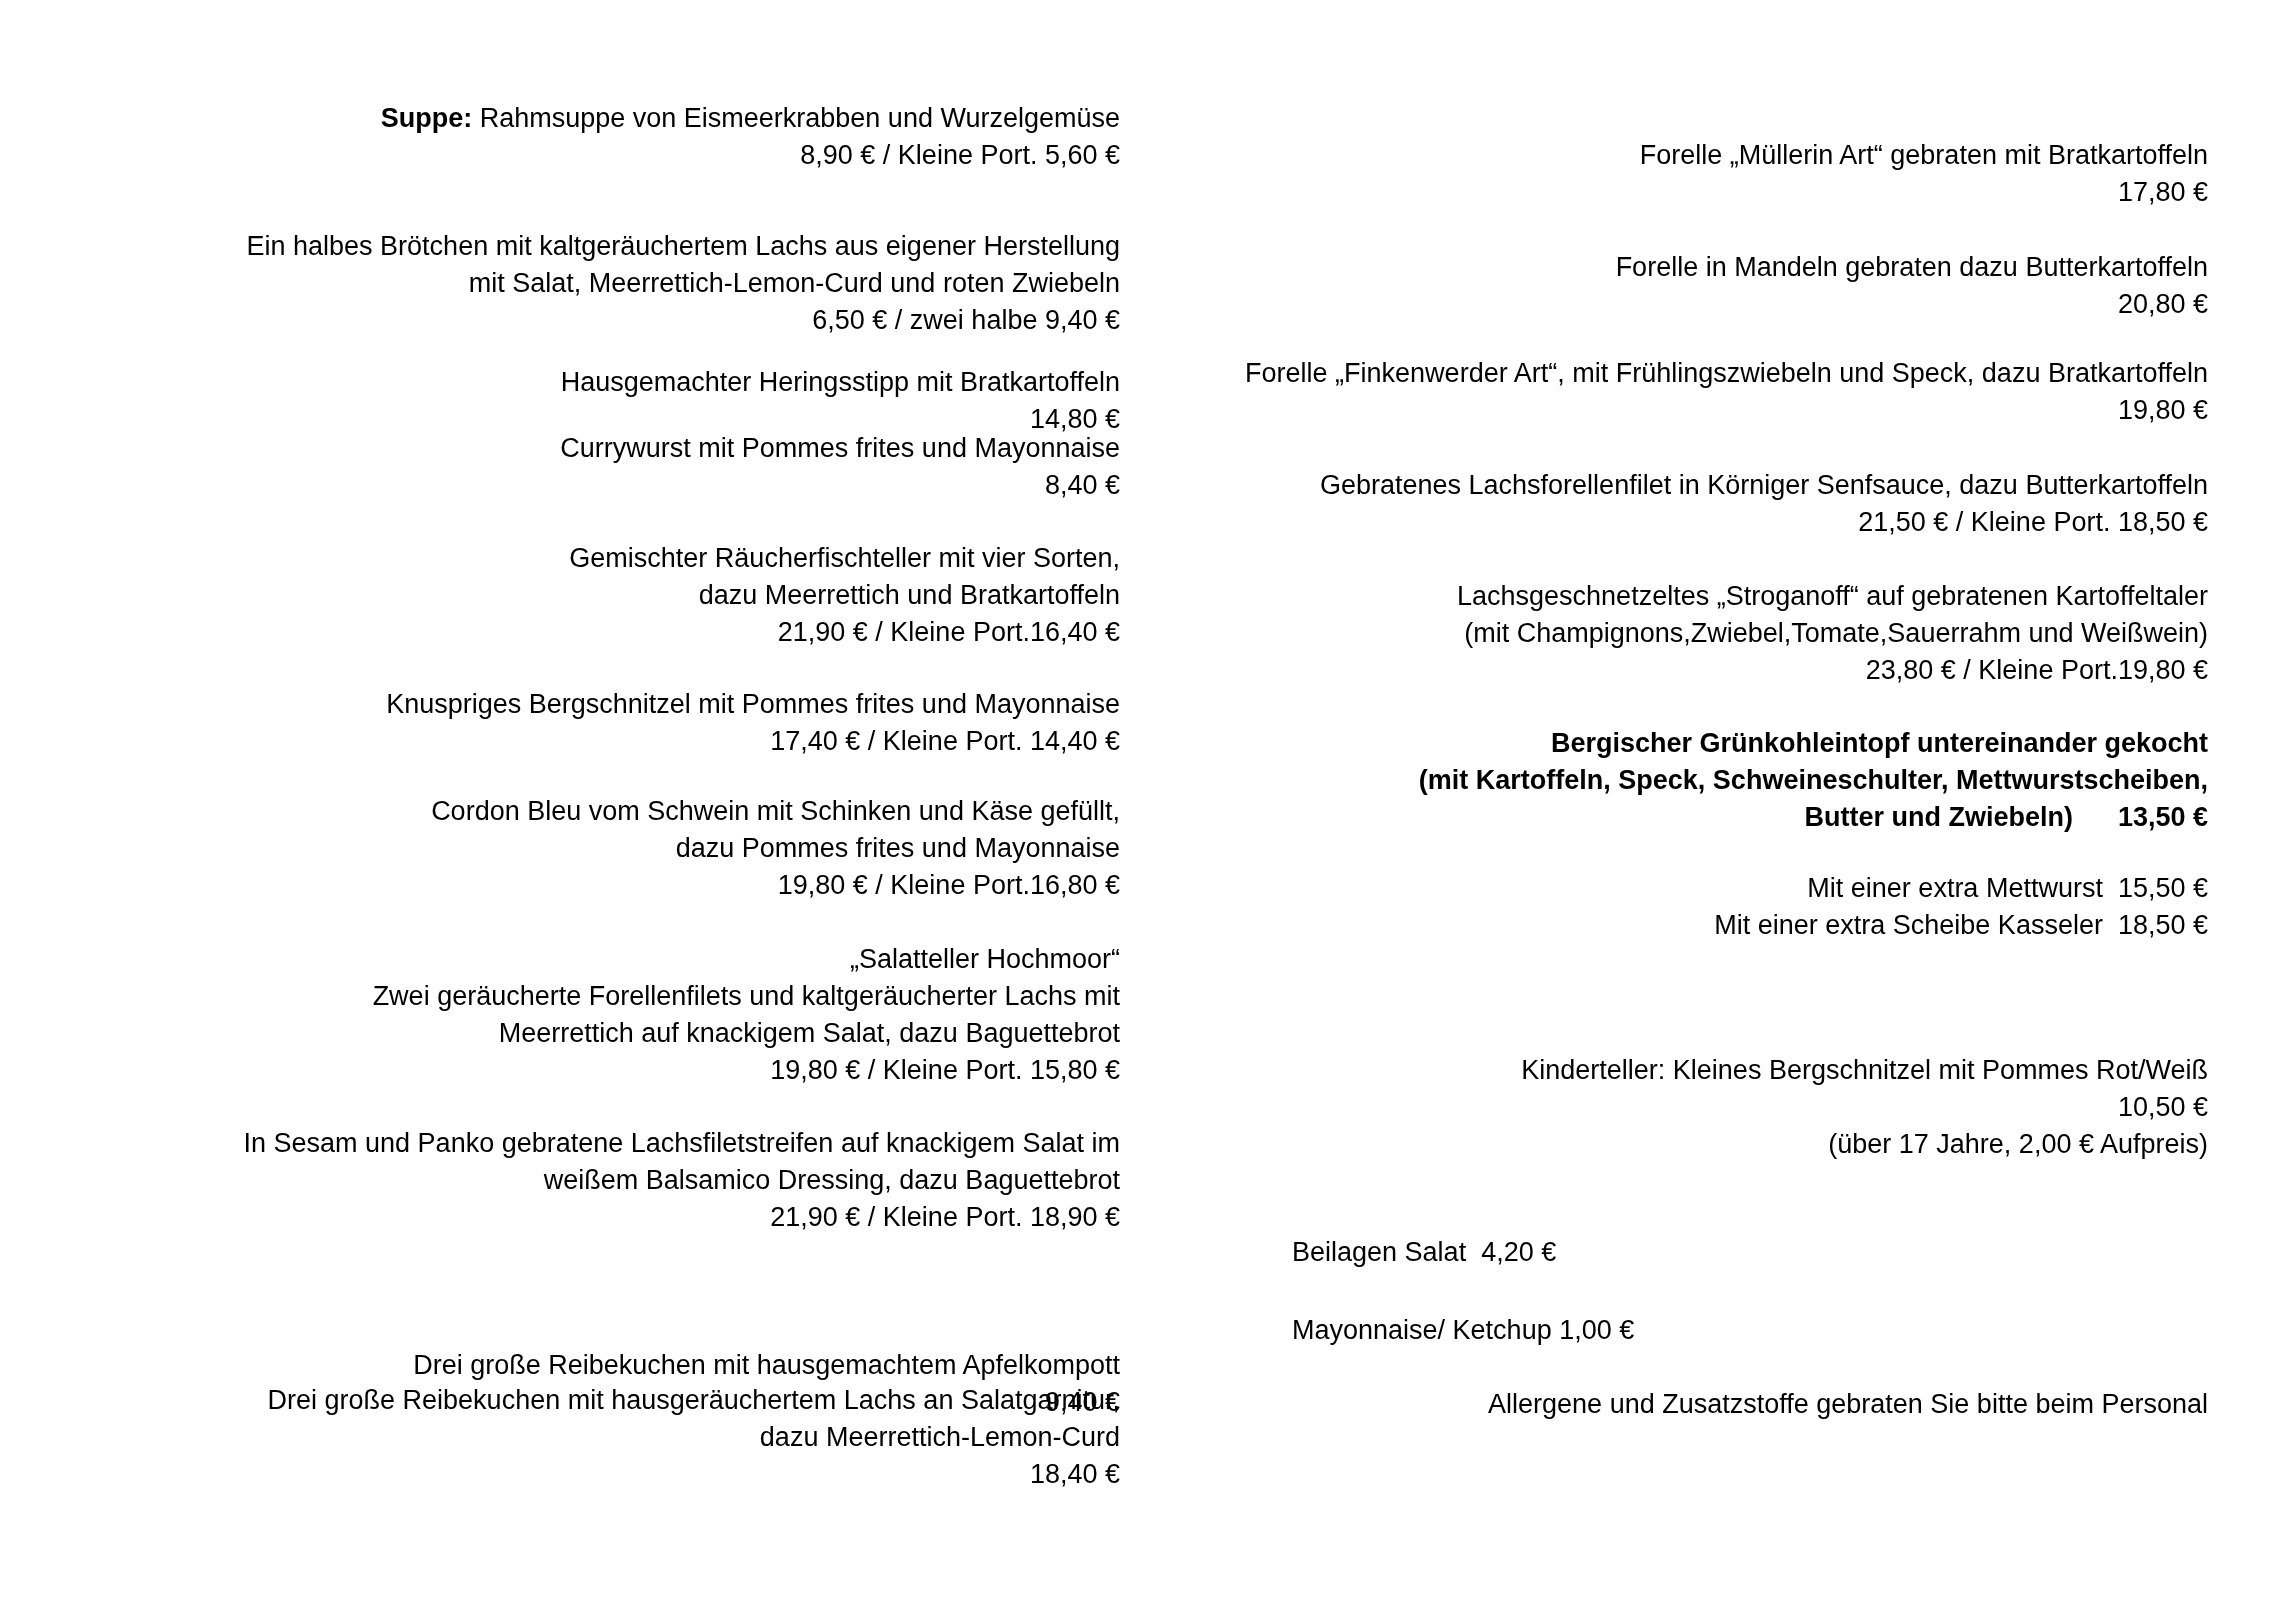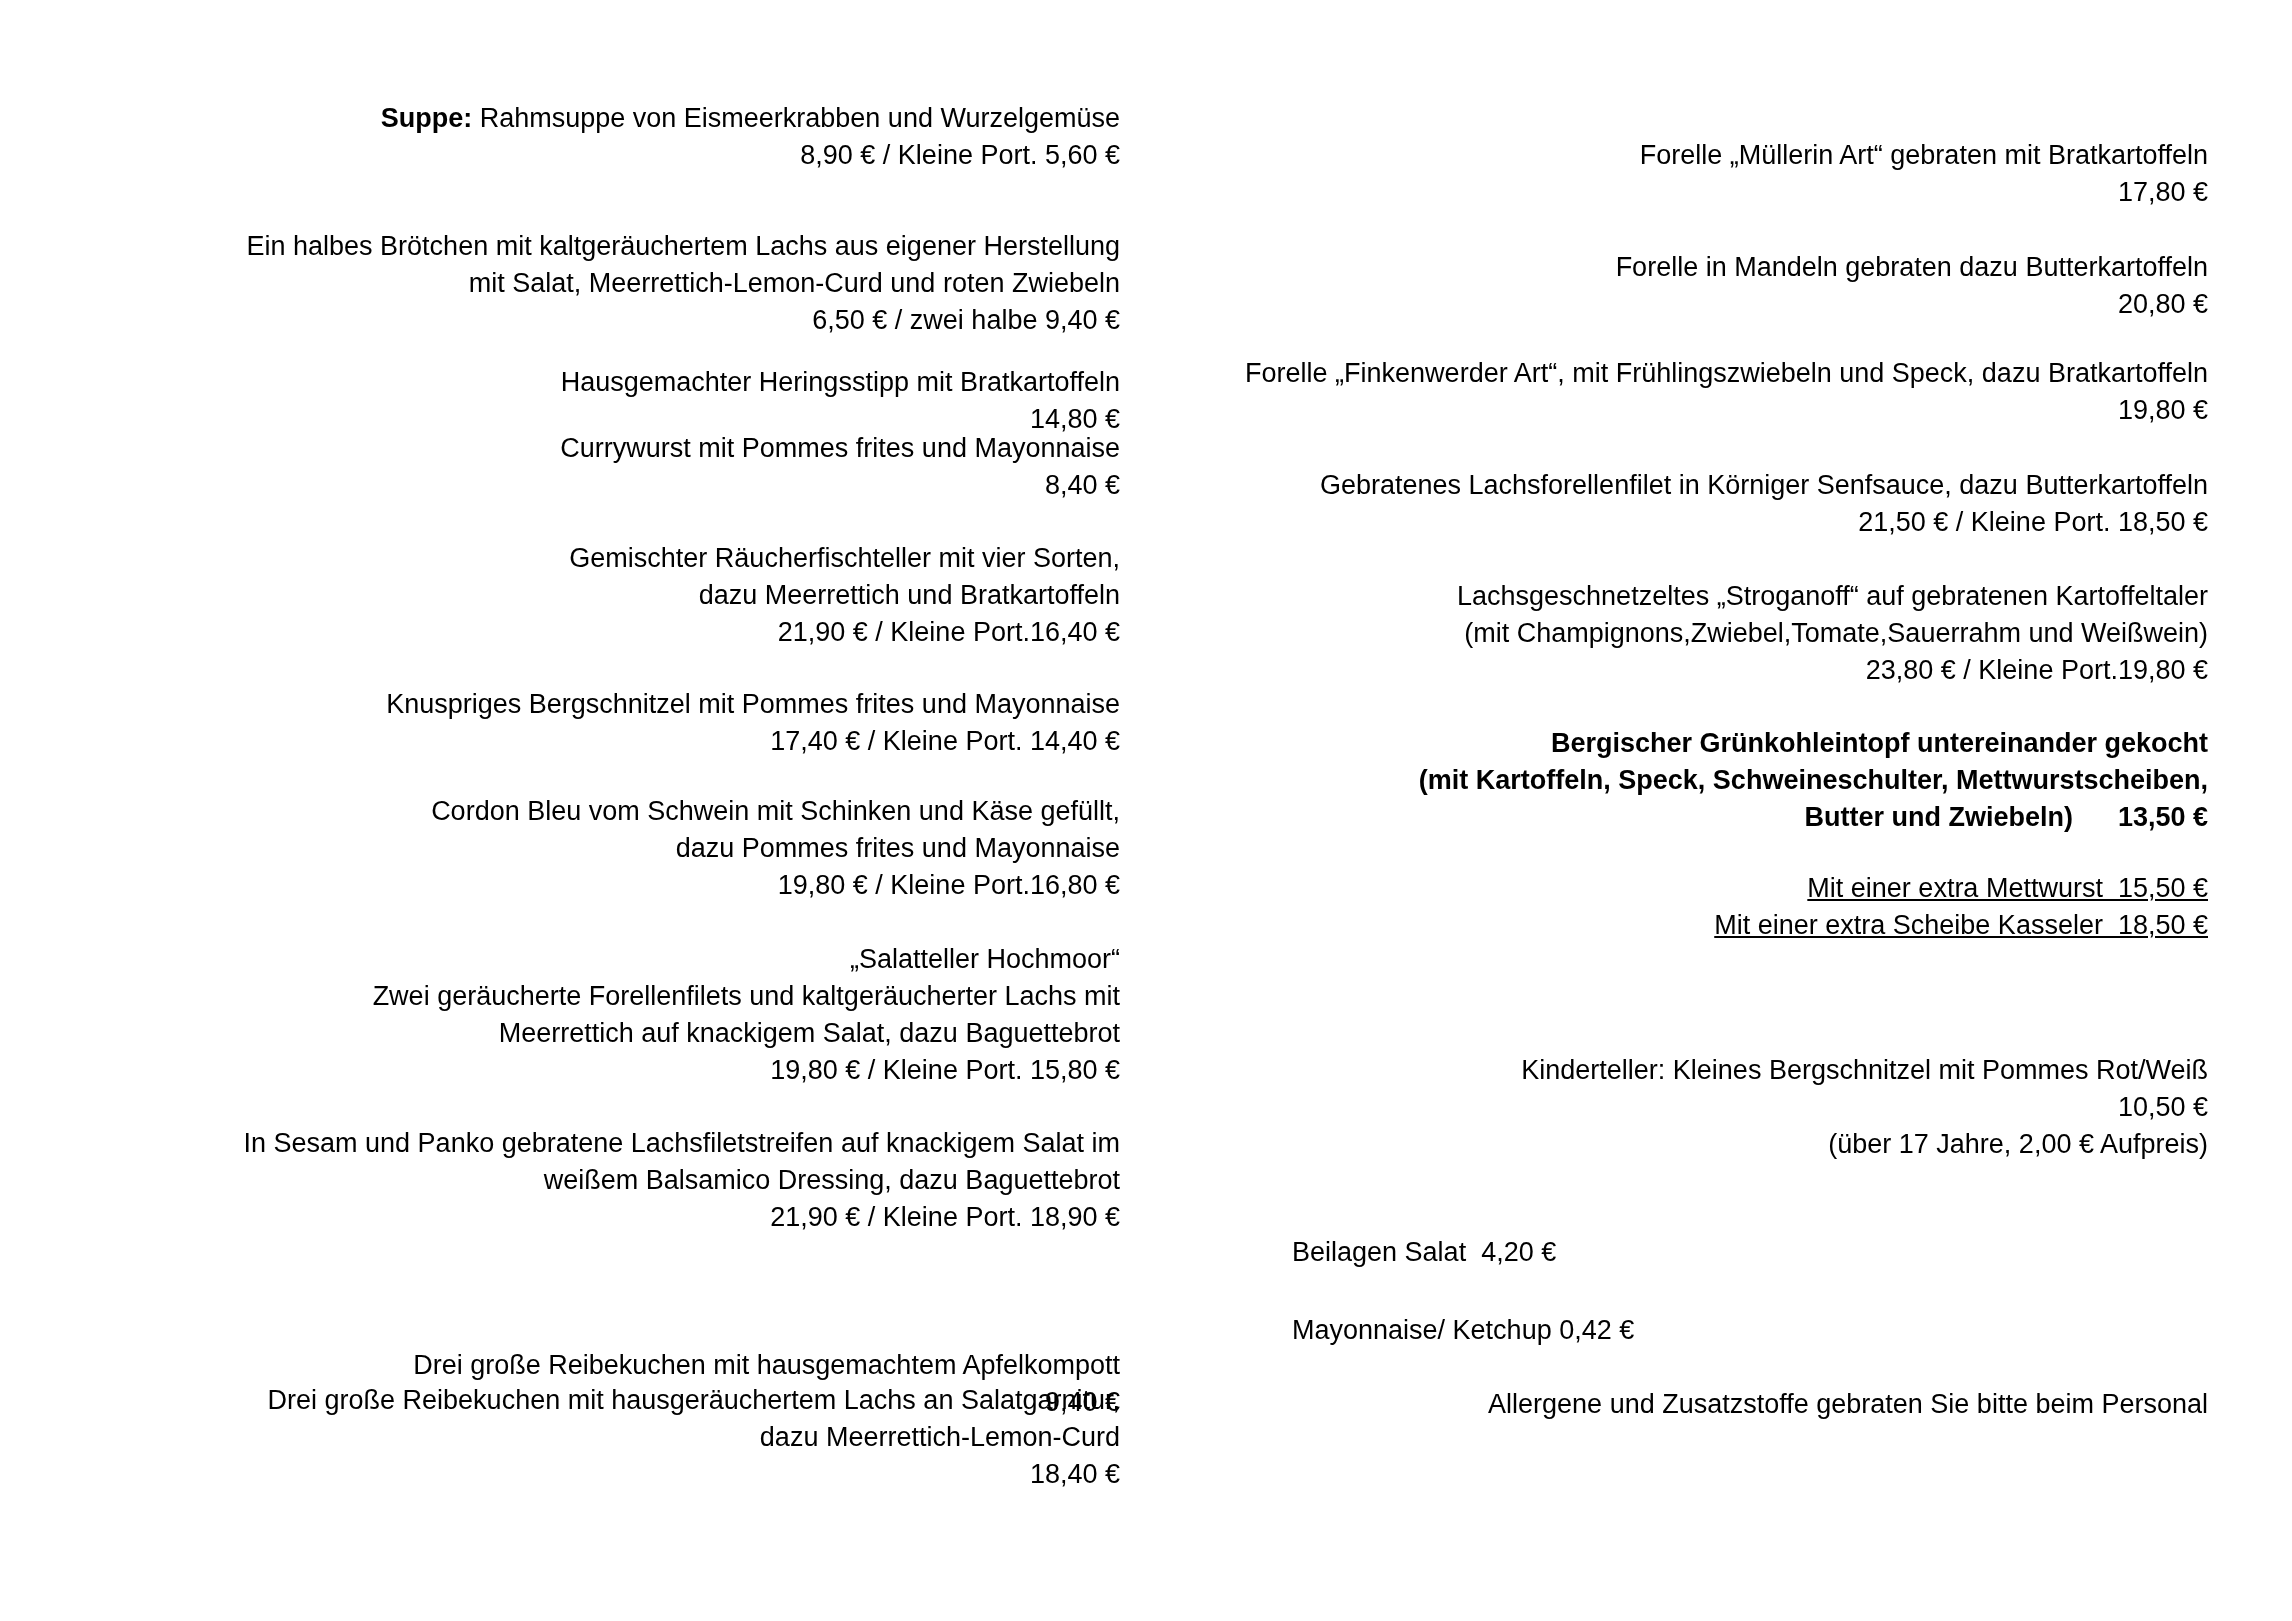--- a/index.html
+++ b/index.html
@@ -102,33 +102,33 @@
       <div class="item align-center" style="top: 578px;">
         <div class="line"><span>Lachsgeschnetzeltes „Stroganoff“ auf gebratenen Kartoffeltaler</span></div>
         <div class="line"><span>(mit Champignons,Zwiebel,Tomate,Sauerrahm und Weißwein)</span></div>
         <div class="line"><span>23,80 € / Kleine Port.19,80 €</span></div>
       </div>
       <div class="item align-center" style="top: 725px; font-weight: bold;">
         <div class="line"><span>Bergischer Grünkohleintopf untereinander gekocht</span></div>
         <div class="line"><span>(mit Kartoffeln, Speck, Schweineschulter, Mettwurstscheiben,</span></div>
         <div class="line"><span>Butter und Zwiebeln)&nbsp;&nbsp;&nbsp;&nbsp;&nbsp;&nbsp;13,50 €</span></div>
       </div>
-      <div class="item align-center" style="top: 870px; text-decoration: underline;">
+      <div class="item align-center" style="top: 870px;">
         <div class="line"><span>Mit einer extra Mettwurst&nbsp;&nbsp;15,50 €</span></div>
         <div class="line"><span>Mit einer extra Scheibe Kasseler&nbsp;&nbsp;18,50 €</span></div>
       </div>
       <div class="item align-center" style="top: 1052px;">
         <div class="line"><span>Kinderteller: Kleines Bergschnitzel mit Pommes Rot/Weiß</span></div>
         <div class="line"><span>10,50 €</span></div>
         <div class="line"><span>(über 17 Jahre, 2,00 € Aufpreis)</span></div>
       </div>
       <div class="item align-left" style="top: 1234px;">
         <div class="line"><span>Beilagen Salat&nbsp;&nbsp;4,20 €</span></div>
       </div>
       <div class="item align-left" style="top: 1312px;">
-        <div class="line"><span>Mayonnaise/ Ketchup 0,42 €</span></div>
+        <div class="line"><span>Mayonnaise/ Ketchup 1,00 €</span></div>
       </div>
       <div class="item align-right" style="top: 1386px;">
         <div class="line"><span>Allergene und Zusatzstoffe gebraten Sie bitte beim Personal</span></div>
       </div>
     </div>
 </div>
 
 
 </body></html>

